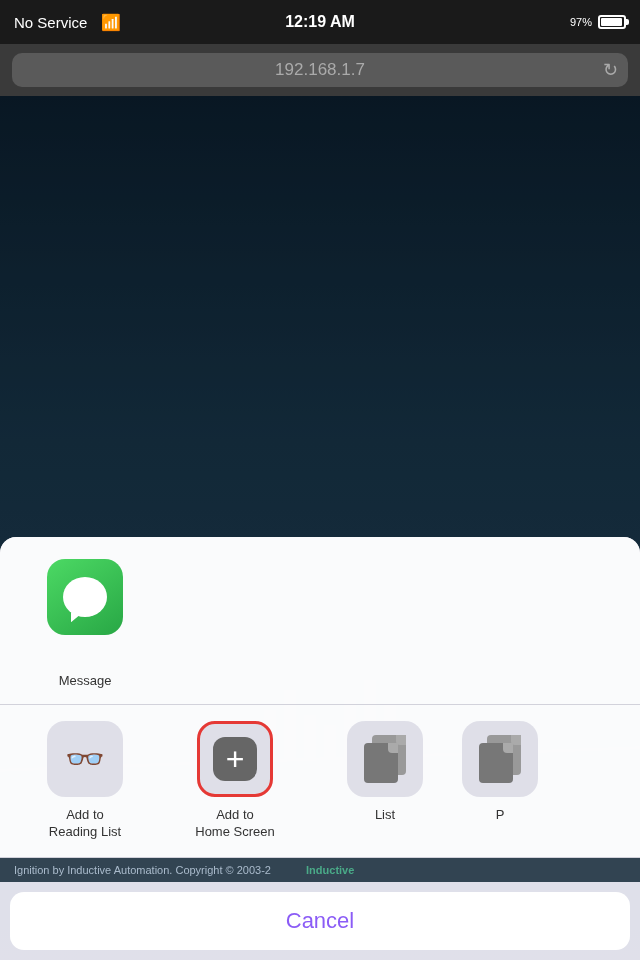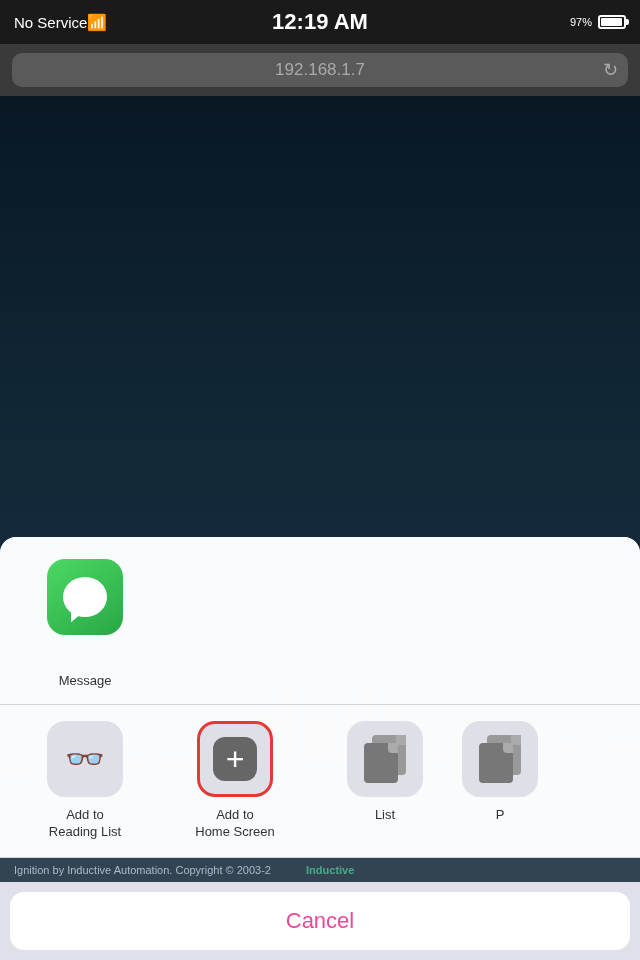--- a/index.html
+++ b/index.html
@@ -23,28 +23,28 @@
       padding: 0 14px;
       color: white;
       font-size: 17px;
       font-weight: 500;
       position: relative;
       z-index: 10;
     }
     .status-left {
       display: flex;
       align-items: center;
-      gap: 0;
+      gap: 14px;
       font-size: 15px;
     }
     .status-center {
       position: absolute;
       left: 50%;
       transform: translateX(-50%);
-      font-size: 22px;
+      font-size: 16px;
       font-weight: 600;
     }
     .status-right {
       display: flex;
       align-items: center;
       gap: 6px;
       font-size: 11px;
     }
     .wifi-icon {
       font-size: 16px;
@@ -402,21 +402,21 @@
       border-radius: 14px;
       height: 58px;
       display: flex;
       align-items: center;
       justify-content: center;
       cursor: pointer;
     }
     .cancel-label {
       font-size: 22px;
       font-weight: 400;
-      color: #ec4899;
+      color: #8b5cf6;
     }
   </style>
 </head>
 <body>
 
 <div class="status-bar">
   <div class="status-left">
     <span>No Service</span>
     <span class="wifi-icon">📶</span>
   </div>

